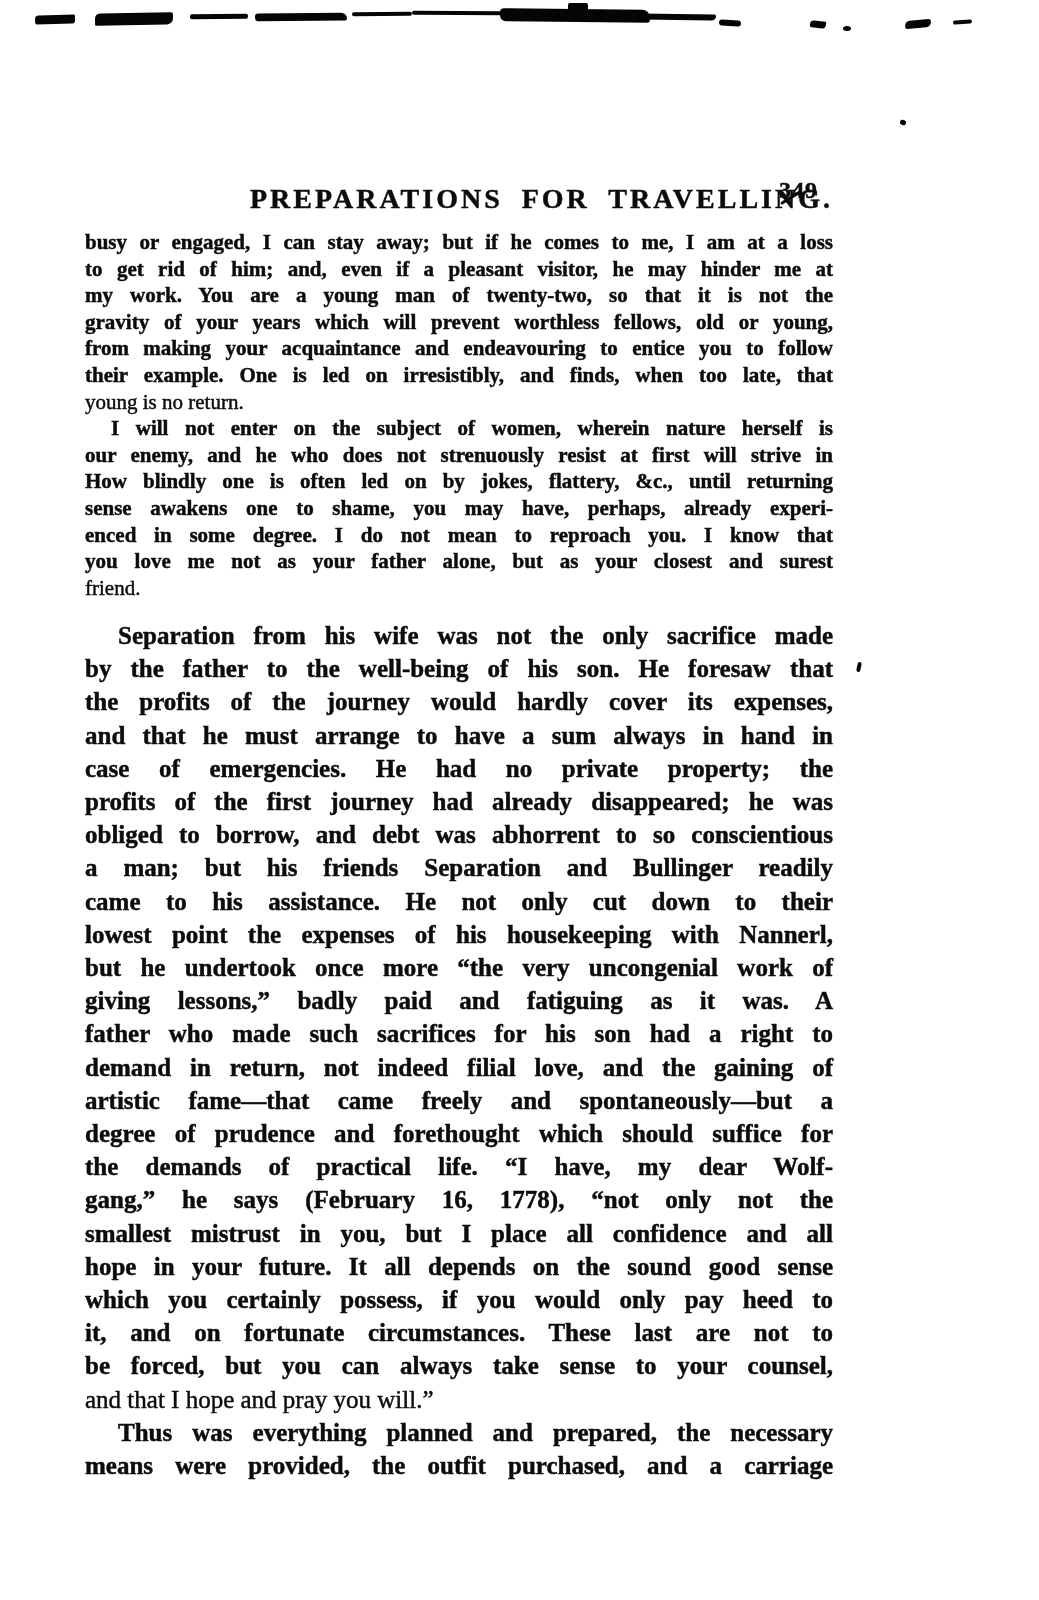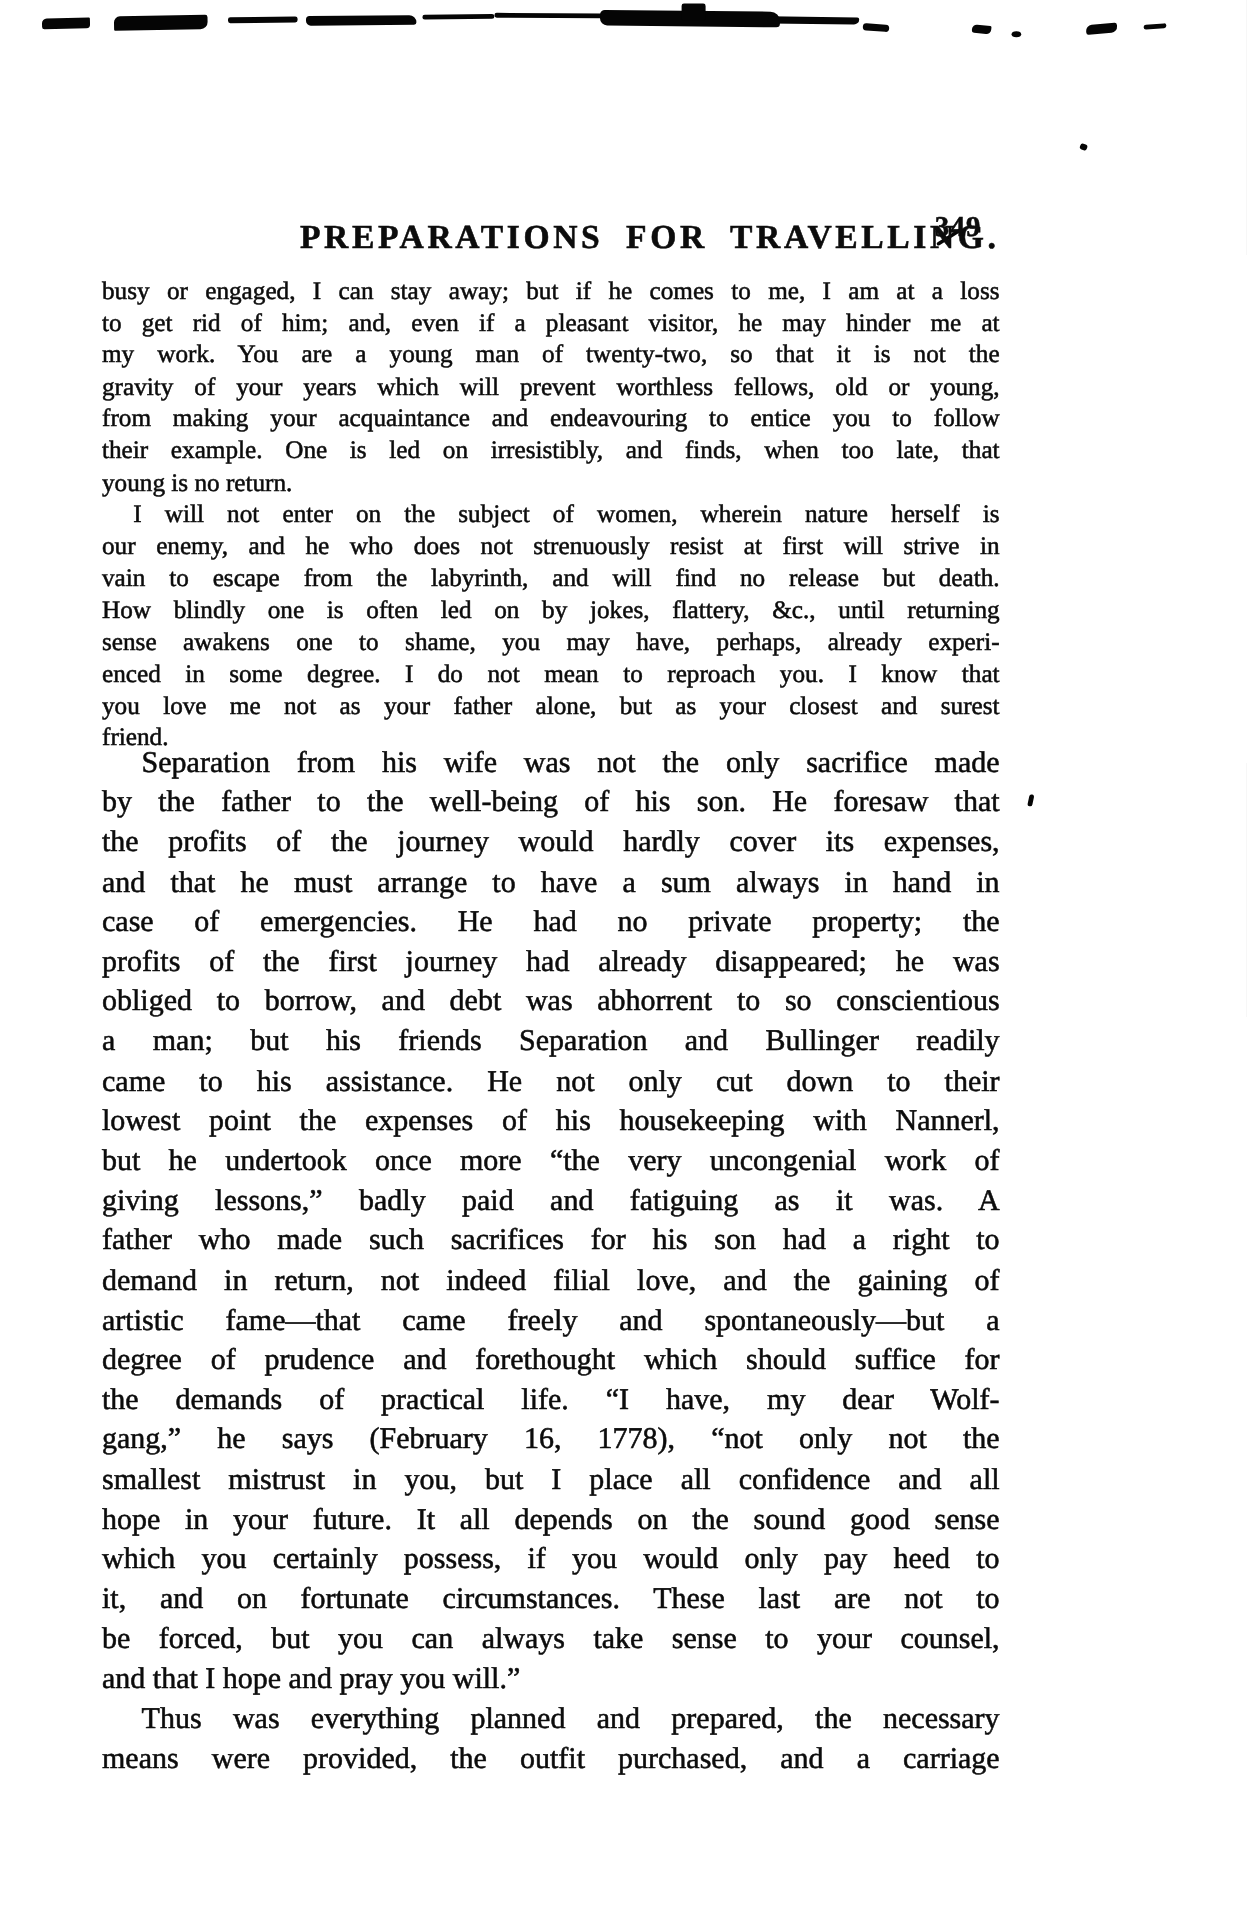--- a/index.html
+++ b/index.html
@@ -27,21 +27,21 @@
   .text-block{position:absolute;left:85px;width:748px;}
   #letter-excerpt-block{
     top:229px;
     font-size:21px;line-height:26.6px;
   }
   #body-text-block{
     top:619px;
     font-size:25px;line-height:33.2px;
   }
   .line{white-space:normal;}
-  .line.just{text-align:justify;text-align-last:justify;}
+  .line.just{text-align:justify;text-align-last:justify;font-weight:bold;}
   #letter-excerpt-block .line.ind{text-indent:26px;}
   #body-text-block .line.ind{text-indent:33px;}
   
   .smudge{position:absolute;background:#050505;border-radius:2px;}
   .speck{position:absolute;background:#050505;border-radius:50%;}
 </style>
 </head>
 <body>
 
 <div id="book-page">
@@ -75,21 +75,20 @@
         <div class="line just">to get rid of him; and, even if a pleasant visitor, he may hinder me at</div>
         <div class="line just">my work.  You are a young man of twenty-two, so that it is not the</div>
         <div class="line just">gravity of your years which will prevent worthless fellows, old or young,</div>
         <div class="line just">from making your acquaintance and endeavouring to entice you to follow</div>
         <div class="line just">their example.  One is led on irresistibly, and finds, when too late, that</div>
         <div class="line">young is no return.</div>
       </div>
     <div>
         <div class="line just ind">I will not enter on the subject of women, wherein nature herself is</div>
         <div class="line just">our enemy, and he who does not strenuously resist at first will strive in</div>
-        <div class="line just">vain to escape from the labyrinth, and will find no release but death.</div>
         <div class="line just">How blindly one is often led on by jokes, flattery, &amp;c., until returning</div>
         <div class="line just">sense awakens one to shame, you may have, perhaps, already experi-</div>
         <div class="line just">enced in some degree.  I do not mean to reproach you.  I know that</div>
         <div class="line just">you love me not as your father alone, but as your closest and surest</div>
         <div class="line">friend.</div>
       </div>
   </div>
 
   <div class="text-block" id="body-text-block">
     <div>

